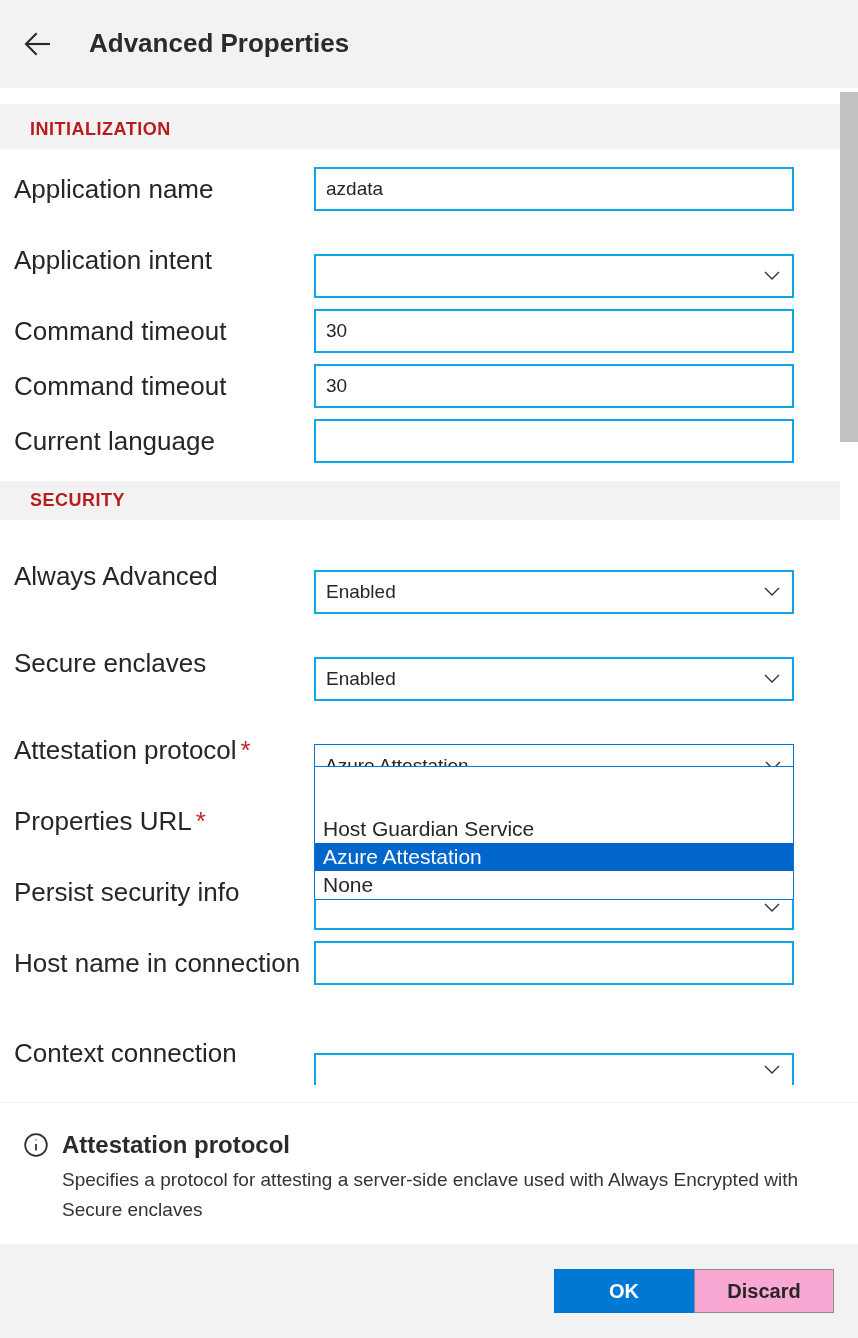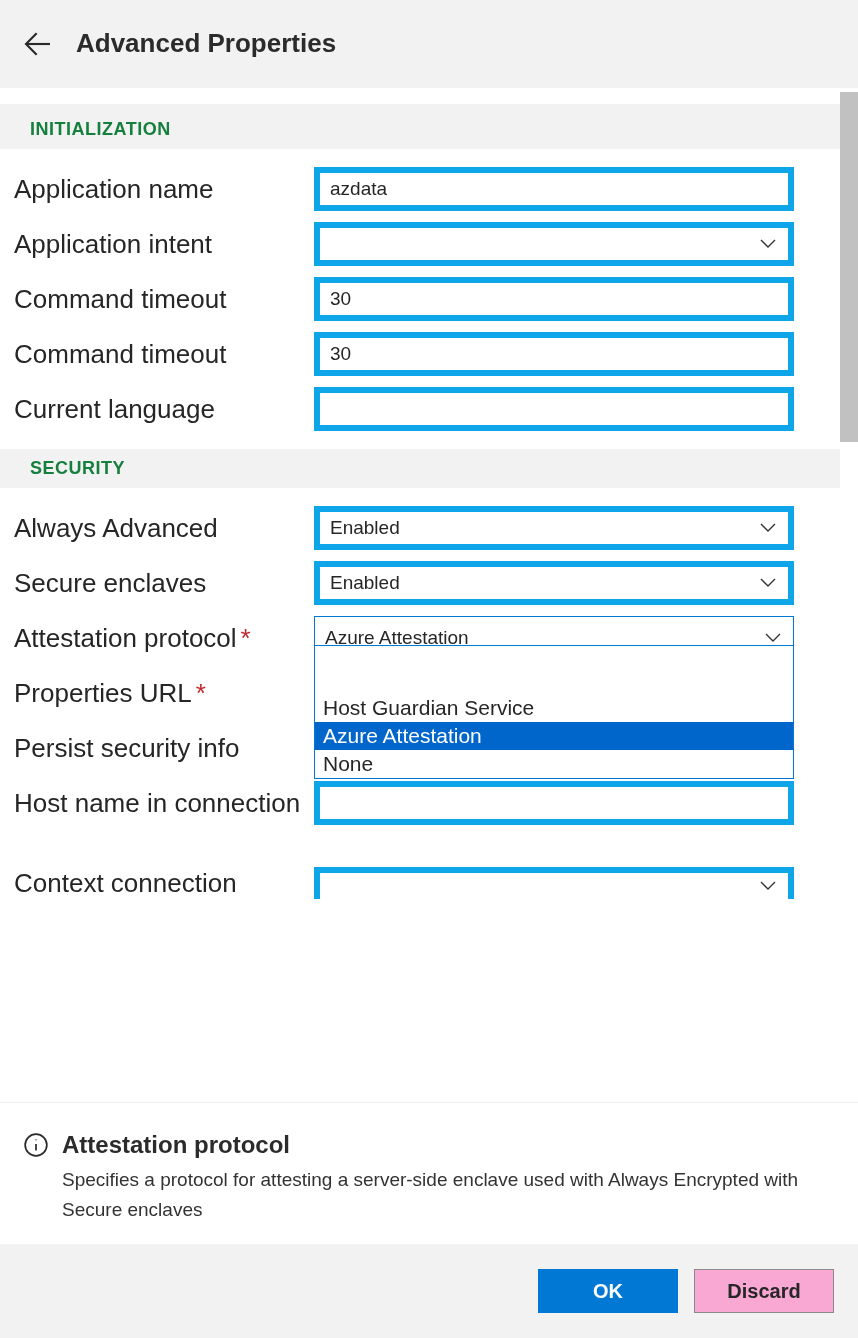--- a/index.html
+++ b/index.html
@@ -17,20 +17,21 @@
   }
 
   
   .header {
     background: #f2f2f2;
     height: 88px;
     display: flex;
     align-items: center;
     padding-left: 20px;
     border-bottom: 1px solid #f2f2f2;
+    gap: 13px;
   }
   .back-icon {
     width: 36px; height: 36px;
     display: flex; align-items: center; justify-content: center;
     margin-right: 20px;
     cursor: pointer;
   }
   .back-icon svg { width: 32px; height: 32px; }
   .page-title {
     font-size: 26px;
@@ -65,21 +66,21 @@
     height: 350px;
     background: #c1c1c1;
   }
 
   .section-header {
     background: #f2f2f2;
     font-weight: 700;
     font-size: 18px;
     letter-spacing: 0.5px;
     padding: 9px 16px 9px 30px;
-    color: #15803d;
+    color: #b91c1c;
   }
 
   .field-list { padding: 18px 14px 18px 14px; }
   .field-row {
     display: flex;
     align-items: center;
     min-height: 44px;
     margin-bottom: 11px;
   }
   .field-row:last-child { margin-bottom: 0; }
@@ -88,46 +89,47 @@
     font-size: 26px;
     color: #262626;
   }
   .req { color: #c1272d; margin-left: 4px; }
 
   .field-control { flex: 1; max-width: 480px; position: relative; }
 
   input.text-input, .select-box {
     width: 100%;
     height: 44px;
-    border: 6px solid #0ea5e9;
+    border: 2px solid #0ea5e9;
     background: #ffffff;
     font-size: 19px;
     padding: 4px 10px;
     color: #262626;
     font-family: inherit;
   }
   input.text-input:focus, .select-box.focused {
     outline: none;
     border-color: #0078d4;
   }
 
   .select-box {
     display: flex;
     align-items: center;
     justify-content: space-between;
     cursor: pointer;
+    margin-top: 32px;
   }
   .select-box.focused { border: 1px solid #0078d4; }
   .chevron { width: 20px; height: 20px; display:flex; align-items:center; justify-content:center; }
   .chevron svg { width: 16px; height: 12px; }
 
   
   .dropdown-popup {
     position: absolute;
-    top: 29px;
+    top: 54px;
     left: 0;
     width: 100%;
     border: 1px solid #0078d4;
     background: #ffffff;
     z-index: 10;
   }
   .dropdown-blank { height: 48px; }
   .dropdown-option {
     font-size: 21px;
     padding: 2px 8px;
@@ -162,21 +164,20 @@
   }
 
   
   .footer {
     background: #f2f2f2;
     height: 94px;
     display: flex;
     align-items: center;
     justify-content: flex-end;
     padding-right: 24px;
-    gap: 16px;
   }
   .btn {
     height: 44px;
     min-width: 140px;
     font-size: 20px;
     font-weight: 600;
     border: 1px solid #8a8a8a;
     background: #f9a8d4;
     color: #262626;
     cursor: pointer;

